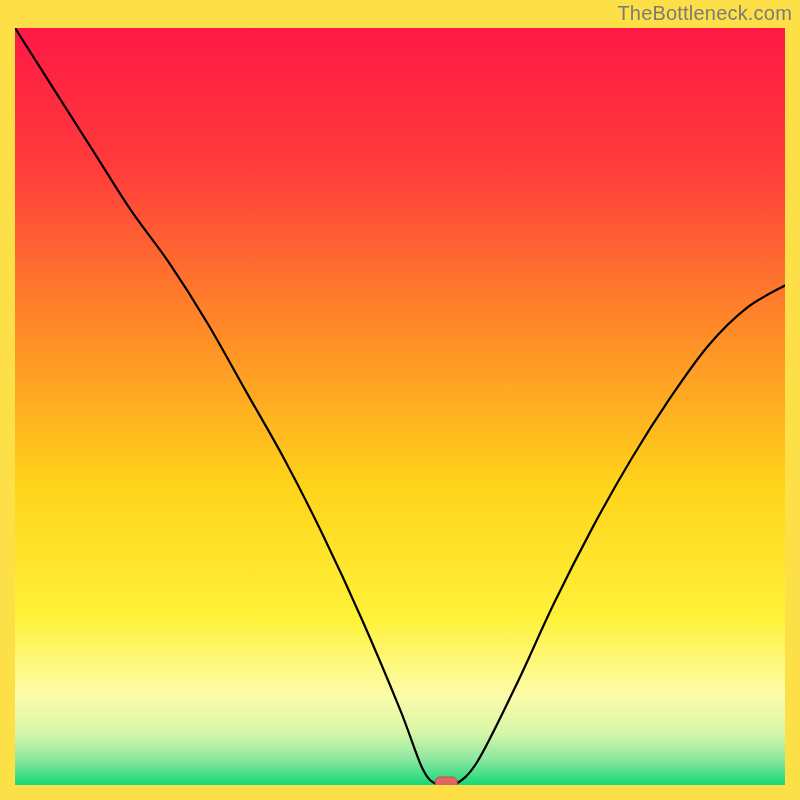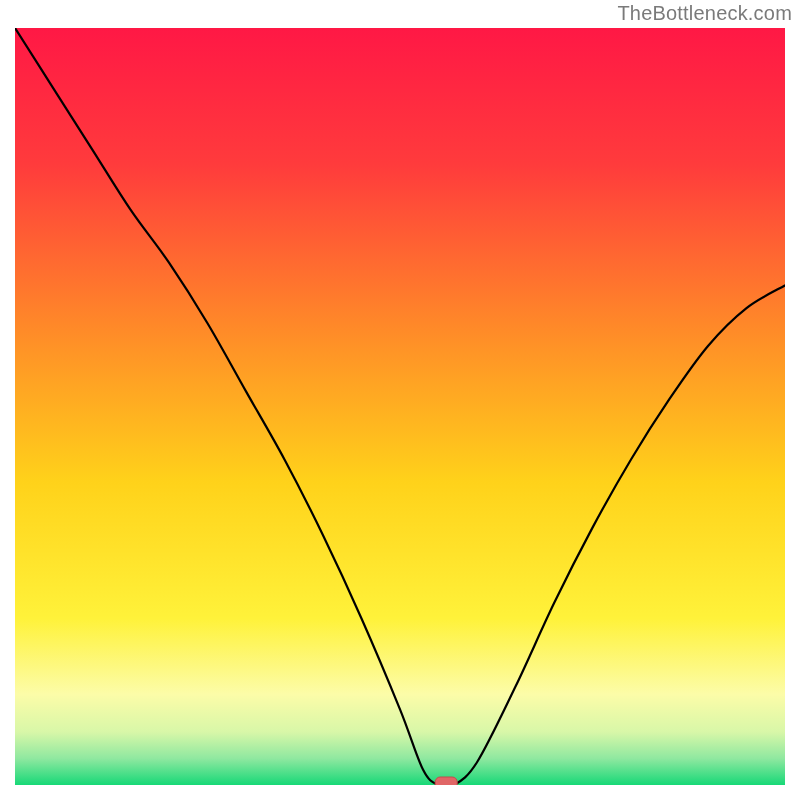--- a/index.html
+++ b/index.html
@@ -8,21 +8,21 @@
     width: 800px;
     height: 800px;
     overflow: hidden;
     background: #000;
     font-family: Arial, Helvetica, sans-serif;
   }
   .frame {
     position: relative;
     width: 800px;
     height: 800px;
-    background: #ffffff;
+    background: #fde047;
     text-decoration: underline;
   }
   .attrib {
     position: absolute;
     top: 2px;
     right: 8px;
     color: #7a7a7a;
     font-size: 20px;
     font-weight: 500;
     letter-spacing: 0.2px;

